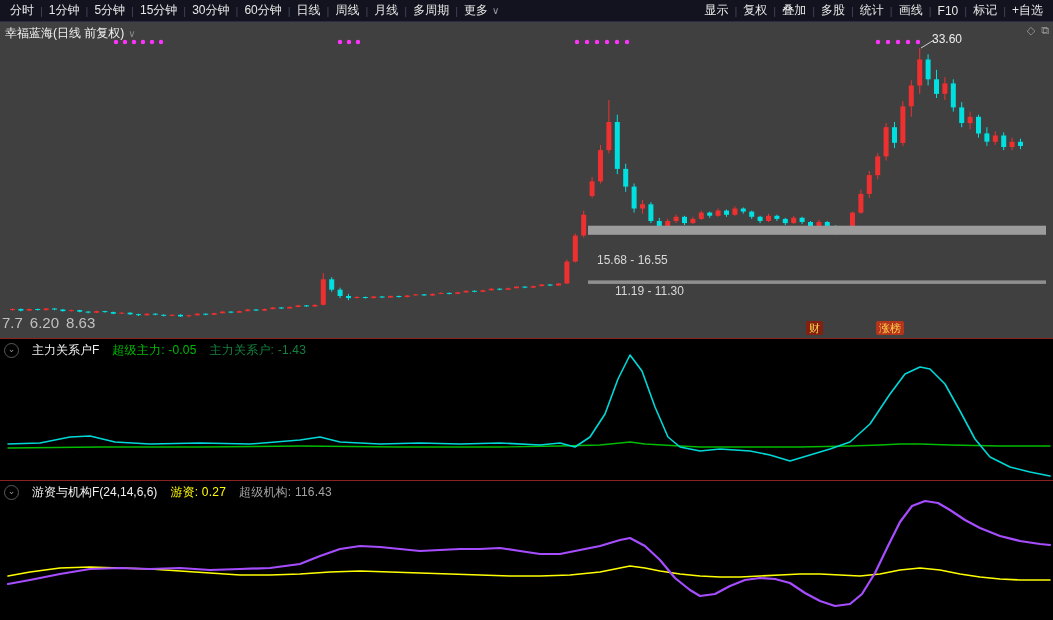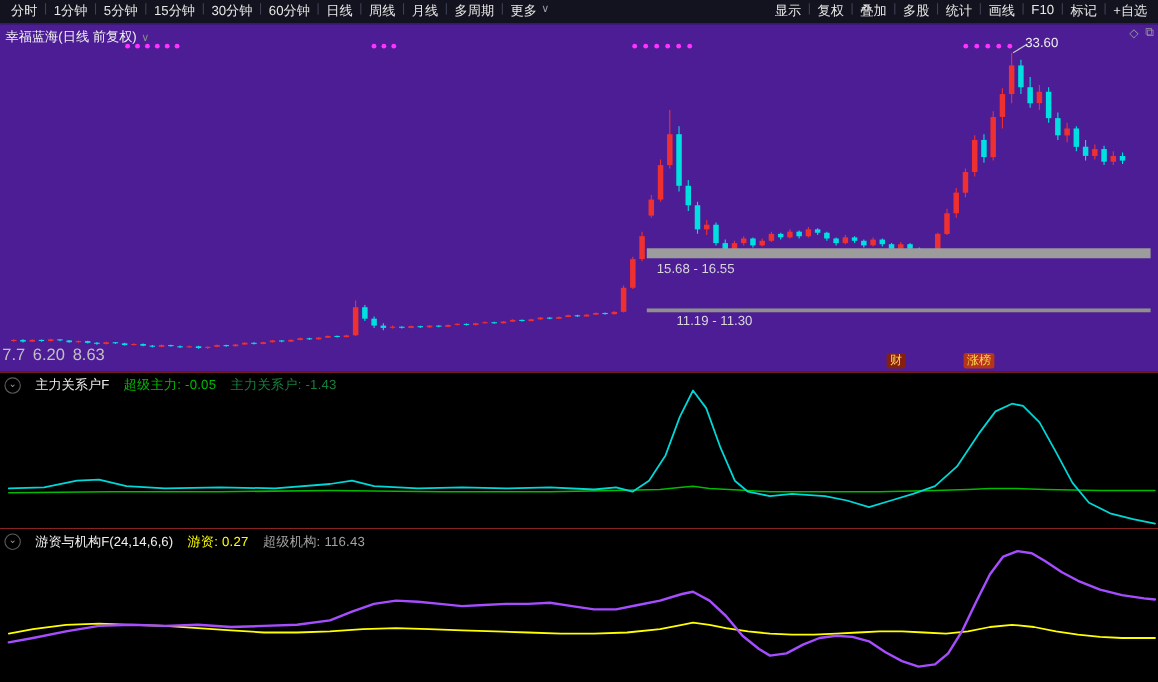--- a/index.html
+++ b/index.html
@@ -1,23 +1,23 @@
 <!DOCTYPE html>
 <html><head>
 <meta charset="utf-8">
 <style>
   html,body{margin:0;padding:0;background:#000;width:1053px;height:620px;overflow:hidden;
     font-family:"Liberation Sans",sans-serif;}
   .menubar{height:22px;background:#13131f;border-bottom:1px solid #2c2c46;display:flex;
     justify-content:space-between;align-items:center;padding:0 4px;box-sizing:border-box;}
-  .mgroup{display:flex;align-items:flex-start;white-space:nowrap;}
+  .mgroup{display:flex;align-items:center;white-space:nowrap;}
   .mi{color:#e8e8e8;font-size:12px;padding:0 6px;cursor:default;}
   .sep{color:#44445a;font-size:11px;}
   .arrow{color:#9a9aa8;font-size:10px;margin-left:-2px;}
-  .chart-area{position:relative;height:316px;background:#4c1d95;text-decoration:underline;}
+  .chart-area{position:relative;height:316px;background:#404040;text-decoration:underline;}
   svg{display:block;position:absolute;left:0;top:0;}
   .chart-title-row{position:absolute;top:3px;left:5px;color:#f2f2f2;font-size:12px;z-index:5;}
   .dim-icon{color:#8a8a8a;font-size:10px;margin-left:4px;}
   .chart-corner-icons{position:absolute;top:2px;right:4px;color:#9a9a9a;font-size:11px;display:flex;gap:6px;z-index:5;}
   .peak-label{position:absolute;left:932px;top:10px;color:#eeeeee;font-size:12px;z-index:4;}
   .band-label{position:absolute;color:#d8d8d8;font-size:12px;z-index:4;}
   .corner-values{position:absolute;left:2px;top:292px;font-size:15px;color:#c0c0c0;display:flex;gap:7px;z-index:4;}
   .tag{position:absolute;top:299px;height:14px;line-height:14px;font-size:11px;padding:0 3px;
     border-radius:2px;z-index:5;}
   .divider{height:1px;background:#8b2222;}
@@ -356,21 +356,21 @@
         <line x1="921" y1="26" x2="934" y2="18" stroke="#cccccc" stroke-width="1"></line>
       </svg>
     <div class="chart-title-row">
       <span>幸福蓝海(日线 前复权)</span><span class="dim-icon">∨</span>
     </div>
     <div class="chart-corner-icons">
       <span>◇</span>
       <span>⧉</span>
     </div>
     <div class="peak-label">33.60</div>
-    <div class="band-label" id="band-label-0" style="left: 597px; top: 215px;">15.68 - 16.55</div>
+    <div class="band-label" id="band-label-0" style="left: 597px; top: 231px;">15.68 - 16.55</div>
     <div class="band-label" id="band-label-1" style="left: 615px; top: 262px;">11.19 - 11.30</div>
     <div class="corner-values">
       <span>7.7</span>
       <span>6.20</span>
       <span>8.63</span>
     </div>
     <div class="tag" id="tag-cai" style="left: 806px; background: rgb(132, 32, 15); color: rgb(255, 211, 77);">财</div>
     <div class="tag" id="tag-zhang" style="left: 876px; background: rgb(181, 52, 28); color: rgb(255, 211, 77);">涨榜</div>
   </div>
 

